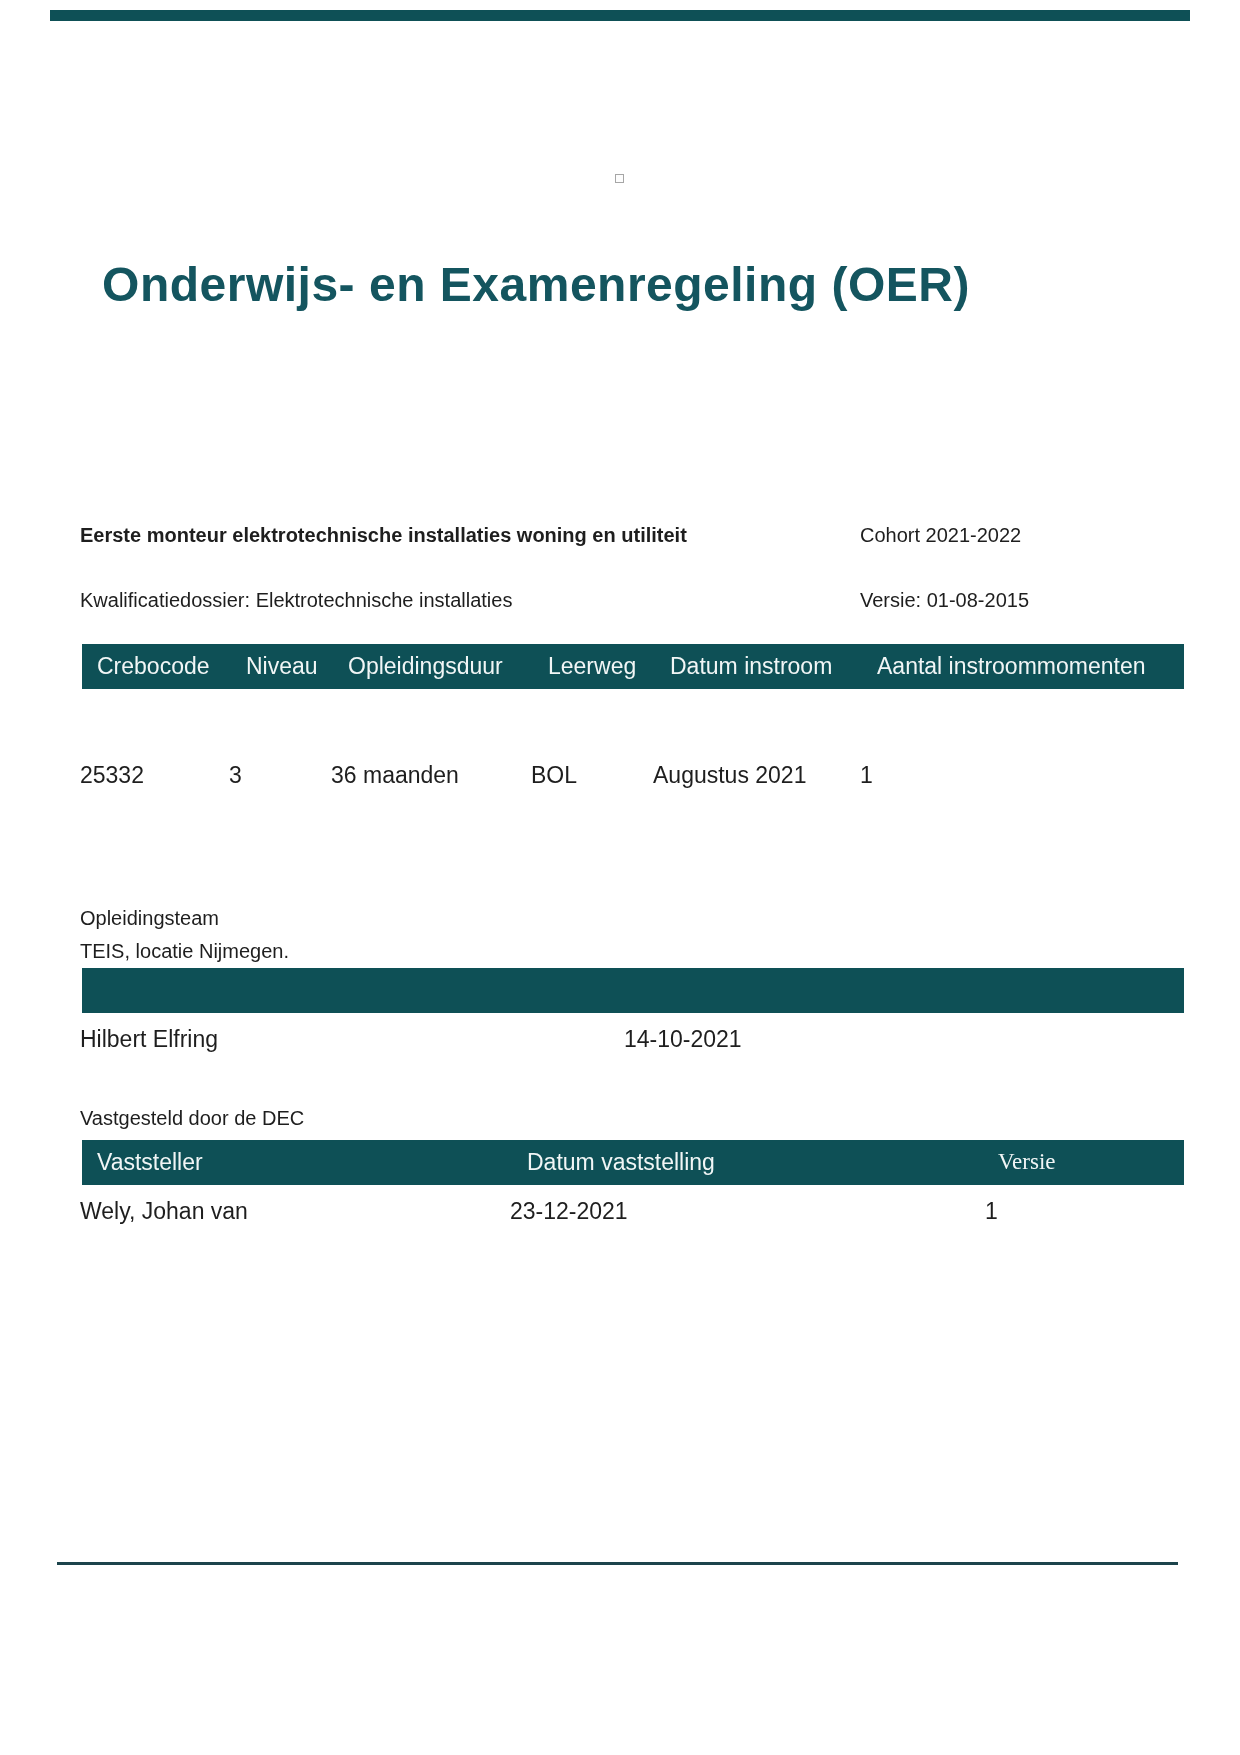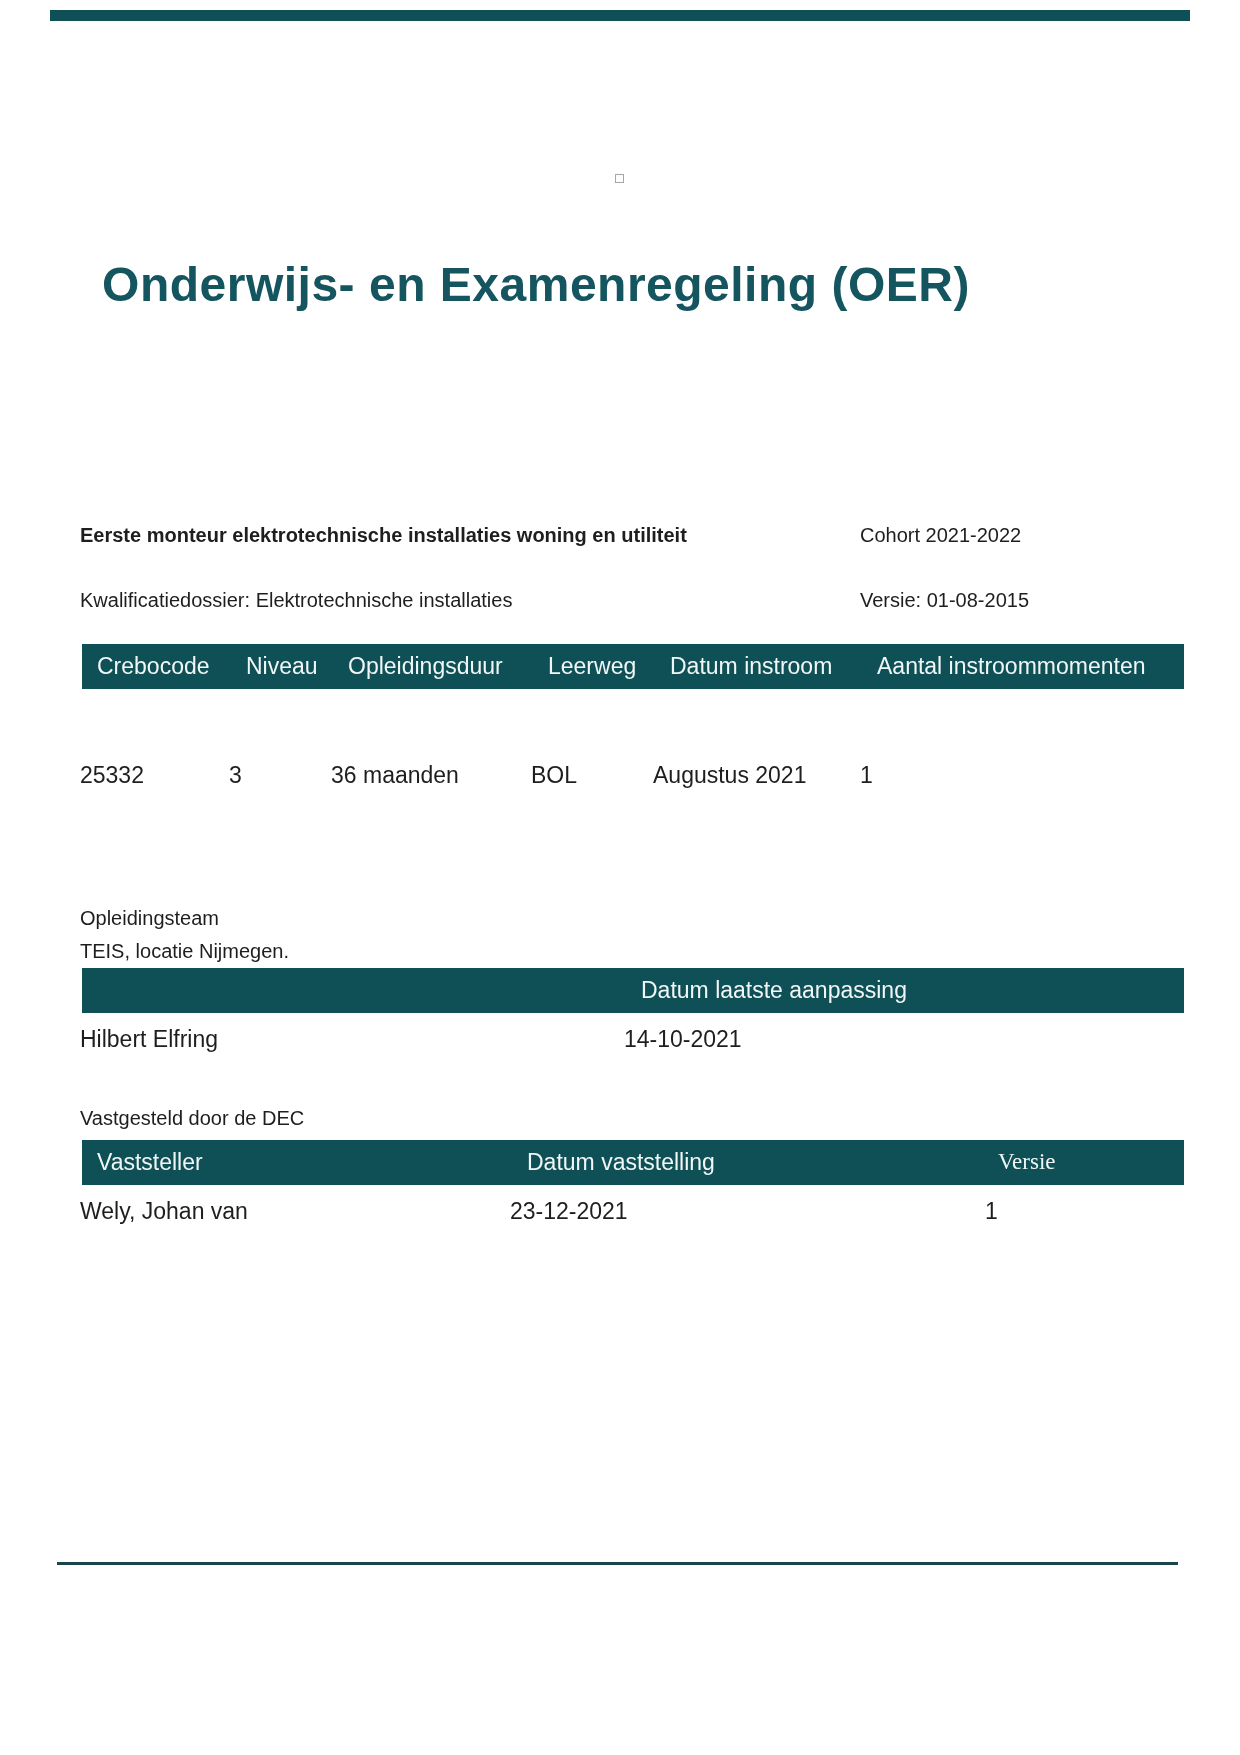--- a/index.html
+++ b/index.html
@@ -86,21 +86,20 @@
     <span class="cell" style="left:266px;">36 maanden</span>
     <span class="cell" style="left:466px;">BOL</span>
     <span class="cell" style="left:588px;">Augustus 2021</span>
     <span class="cell" style="left:795px;">1</span>
   </div>
 
   <div class="abs textline" style="left:80px; top:902px; line-height:33px;">Opleidingsteam</div>
   <div class="abs textline" style="left:80px; top:935px; line-height:33px;">TEIS, locatie Nijmegen.</div>
 
   <div class="abs tbar" style="top:968px;">
-    <span class="cell" style="left:559px;">Datum laatste aanpassing</span>
   </div>
 
   <div class="abs trow" style="top:1026px;">
     <span class="cell" style="left:15px;">Hilbert Elfring</span>
     <span class="cell" style="left:559px;">14-10-2021</span>
   </div>
 
   <div class="abs textline" style="left:80px; top:1104px;">Vastgesteld door de DEC</div>
 
   <div class="abs tbar" style="top:1140px;">

